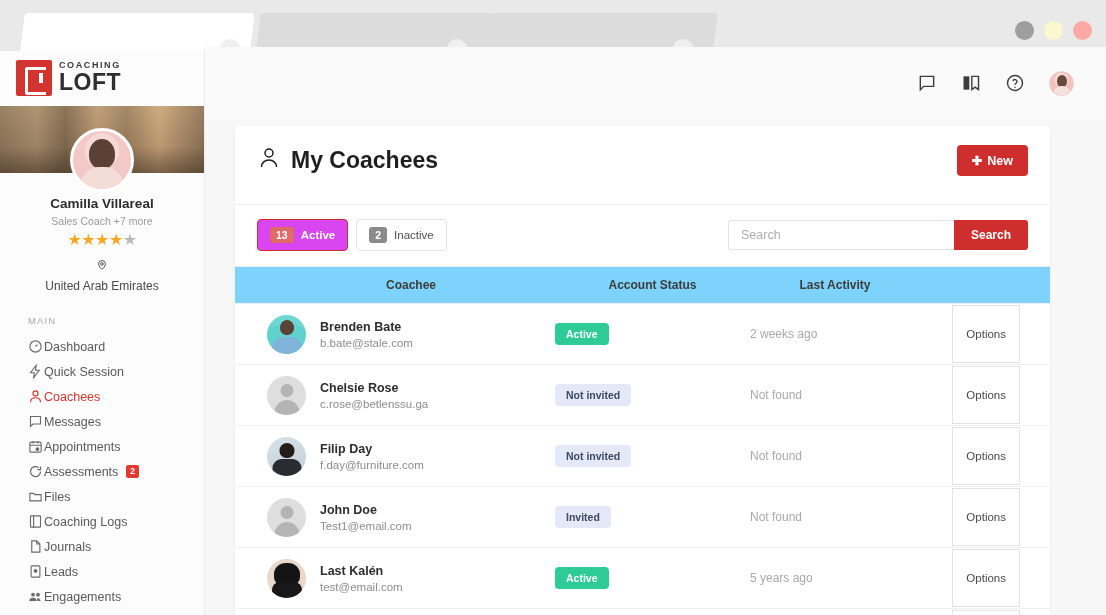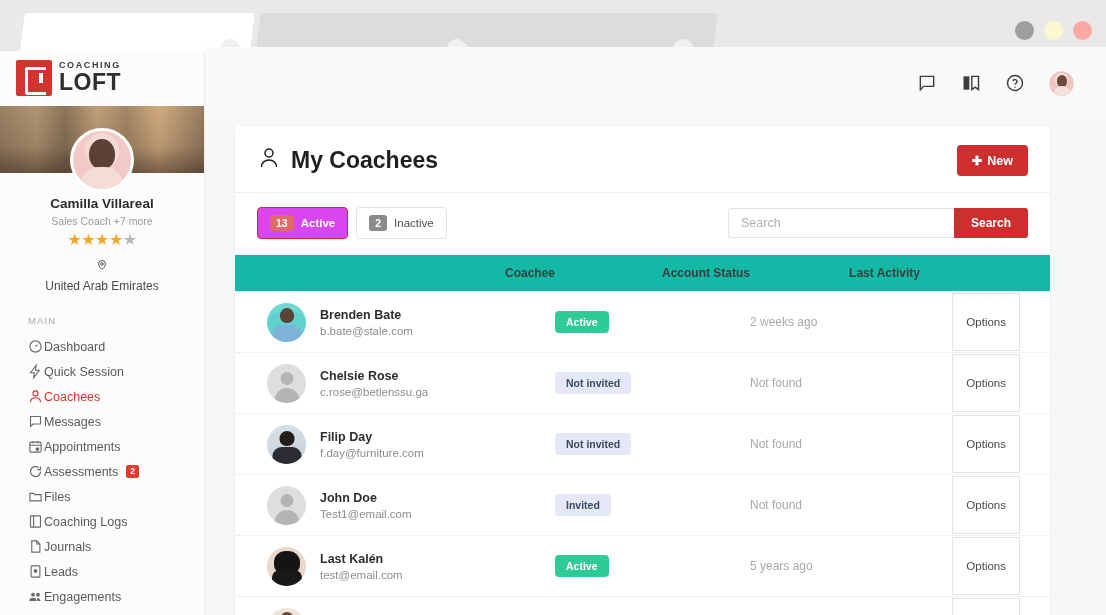--- a/index.html
+++ b/index.html
@@ -121,21 +121,21 @@
   
   .canvas {
     position: absolute; left: 205px; top: 119px; width: 901px; height: 496px;
     background: #f7f7f7;
   }
   .card {
     position: absolute; left: 30px; top: 7px; width: 815px; min-height: 489px;
     background: #ffffff; border-radius: 4px;
     box-shadow: 0 1px 3px rgba(0,0,0,.06);
   }
-  .card-head { display: flex; align-items: center; justify-content: space-between; padding: 19px 22px 16px 22px; border-bottom: 1px solid #eeeeee; gap: 30px; }
+  .card-head { display: flex; align-items: center; justify-content: space-between; padding: 19px 22px 28px 22px; border-bottom: 1px solid #eeeeee; gap: 30px; }
   .page-title { display: flex; align-items: center; gap: 10px; font-size: 23px; font-weight: bold; color: #1f1f1f; }
   .page-title svg { width: 24px; height: 24px; }
   .btn-new {
     background: #cf2e2e; color: #fff; border: none; border-radius: 4px;
     font-size: 12.5px; font-weight: bold; padding: 8px 15px; cursor: pointer;
     display: flex; align-items: center; gap: 5px;
     font-family: "Liberation Sans", sans-serif;
   }
 
   .filterbar { display: flex; align-items: center; justify-content: space-between; padding: 14px 22px 15px 22px; }
@@ -160,21 +160,21 @@
   .btn-search {
     background: #cf2e2e; color: #fff; border: none; cursor: pointer;
     border-top-right-radius: 3px; border-bottom-right-radius: 3px;
     font-size: 12px; font-weight: bold; padding: 0 17px; height: 30px;
     font-family: "Liberation Sans", sans-serif;
   }
 
   
   table.coachees { width: 100%; border-collapse: collapse; table-layout: fixed; }
   .coachees thead th {
-    background: #14b8a6; text-align: right; font-size: 12px; font-weight: bold; color: #3d3d3d;
+    background: #7dd3fc; text-align: center; font-size: 12px; font-weight: bold; color: #3d3d3d;
     padding: 11px 0 11px 0; border-top: 1px solid #efefef; border-bottom: 1px solid #efefef;
   }
   .th-coachee { width: 320px; padding-left: 32px !important; }
   .th-status  { width: 195px; }
   .th-act     { width: 170px; }
   .th-opt     { width: 130px; }
 
   .coachees tbody td { border-bottom: 1px solid #f0f0f0; padding: 0; height: 61px; vertical-align: middle; }
   .cell-coachee { display: flex; align-items: center; gap: 14px; padding-left: 32px; }
 

